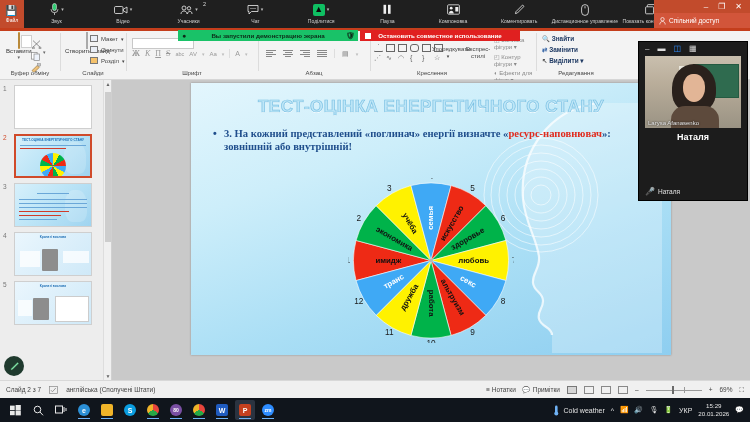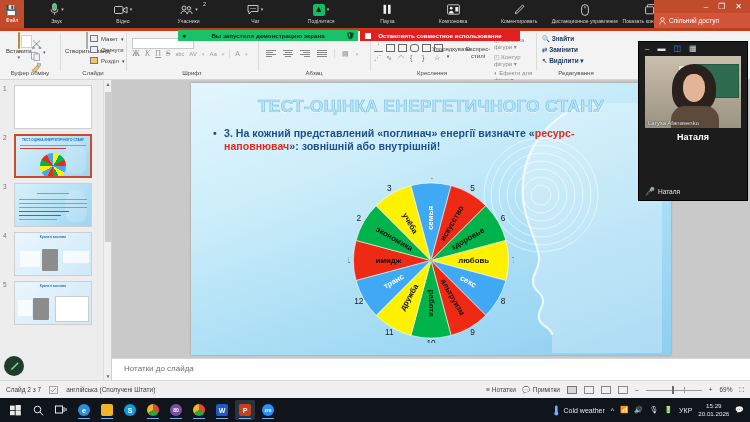--- a/index.html
+++ b/index.html
@@ -111,21 +111,21 @@
   .headsil { position:absolute; right:-6px; top:20px; width:230px; height:250px; }
   .ripples { position:absolute; right:70px; top:52px; }
 
   .sl-title { position:absolute; top:14px; left:0; right:0; text-align:center;
               font-size:17px; font-weight:bold; letter-spacing:.5px;
               color:#bfe6f7; -webkit-text-stroke:0.7px #7cc2e4;
               text-shadow:0 1px 0 #ffffff; }
   .sl-bullet { position:absolute; top:44px; left:22px; right:48px;
                font-size:10.6px; font-weight:bold; color:#1f4e8c; line-height:1.25; }
   .sl-bullet .dot { position:absolute; left:0; }
-  .sl-bullet .txt { display:block; margin-left:11px; }
+  .sl-bullet .txt { display:block; margin-left:11px;font-family:Liberation Serif, serif; }
   .red { color:#e02b1e; }
 
   .wheelwrap { position:absolute; left:50%; top:95px; transform:translateX(-50%);
                width:165px; height:165px; }
 
   .notes { position:absolute; left:112px; bottom:0; right:0; height:22px;
            background:#fff; border-top:1px solid #d5d5d5; }
   .notes span { position:absolute; left:12px; top:5px; font-size:8px; color:#6f6f6f; }
 
   
@@ -635,23 +635,20 @@
                   <text x="100.00" y="201.00" text-anchor="middle" dominant-baseline="middle" font-size="10" font-family="&quot;Liberation Sans&quot;, sans-serif" fill="#1a1a1a">10</text>
                   <text x="49.50" y="187.47" text-anchor="middle" dominant-baseline="middle" font-size="10" font-family="&quot;Liberation Sans&quot;, sans-serif" fill="#1a1a1a">11</text>
                   <text x="12.53" y="150.50" text-anchor="middle" dominant-baseline="middle" font-size="10" font-family="&quot;Liberation Sans&quot;, sans-serif" fill="#1a1a1a">12</text>
                 </g>
               <circle cx="100" cy="100" r="2.5" fill="#b9b9b9"></circle>
             </svg>
           </div>
         </div>
       </div>
 
-      <div class="notes">
-        <span>Нотатки до слайда</span>
-      </div>
     </div>
   </div>
 
   <div class="status">
     <div class="left">
       <span>Слайд 2 з 7</span>
       <svg width="9" height="8" viewBox="0 0 9 8">
           <rect x="0.5" y="0.5" width="8" height="7" fill="none" stroke="#888" stroke-width="0.7"></rect>
           <path d="M2 4.2 3.4 5.8 6.8 2" fill="none" stroke="#888" stroke-width="0.8"></path>
         </svg>

